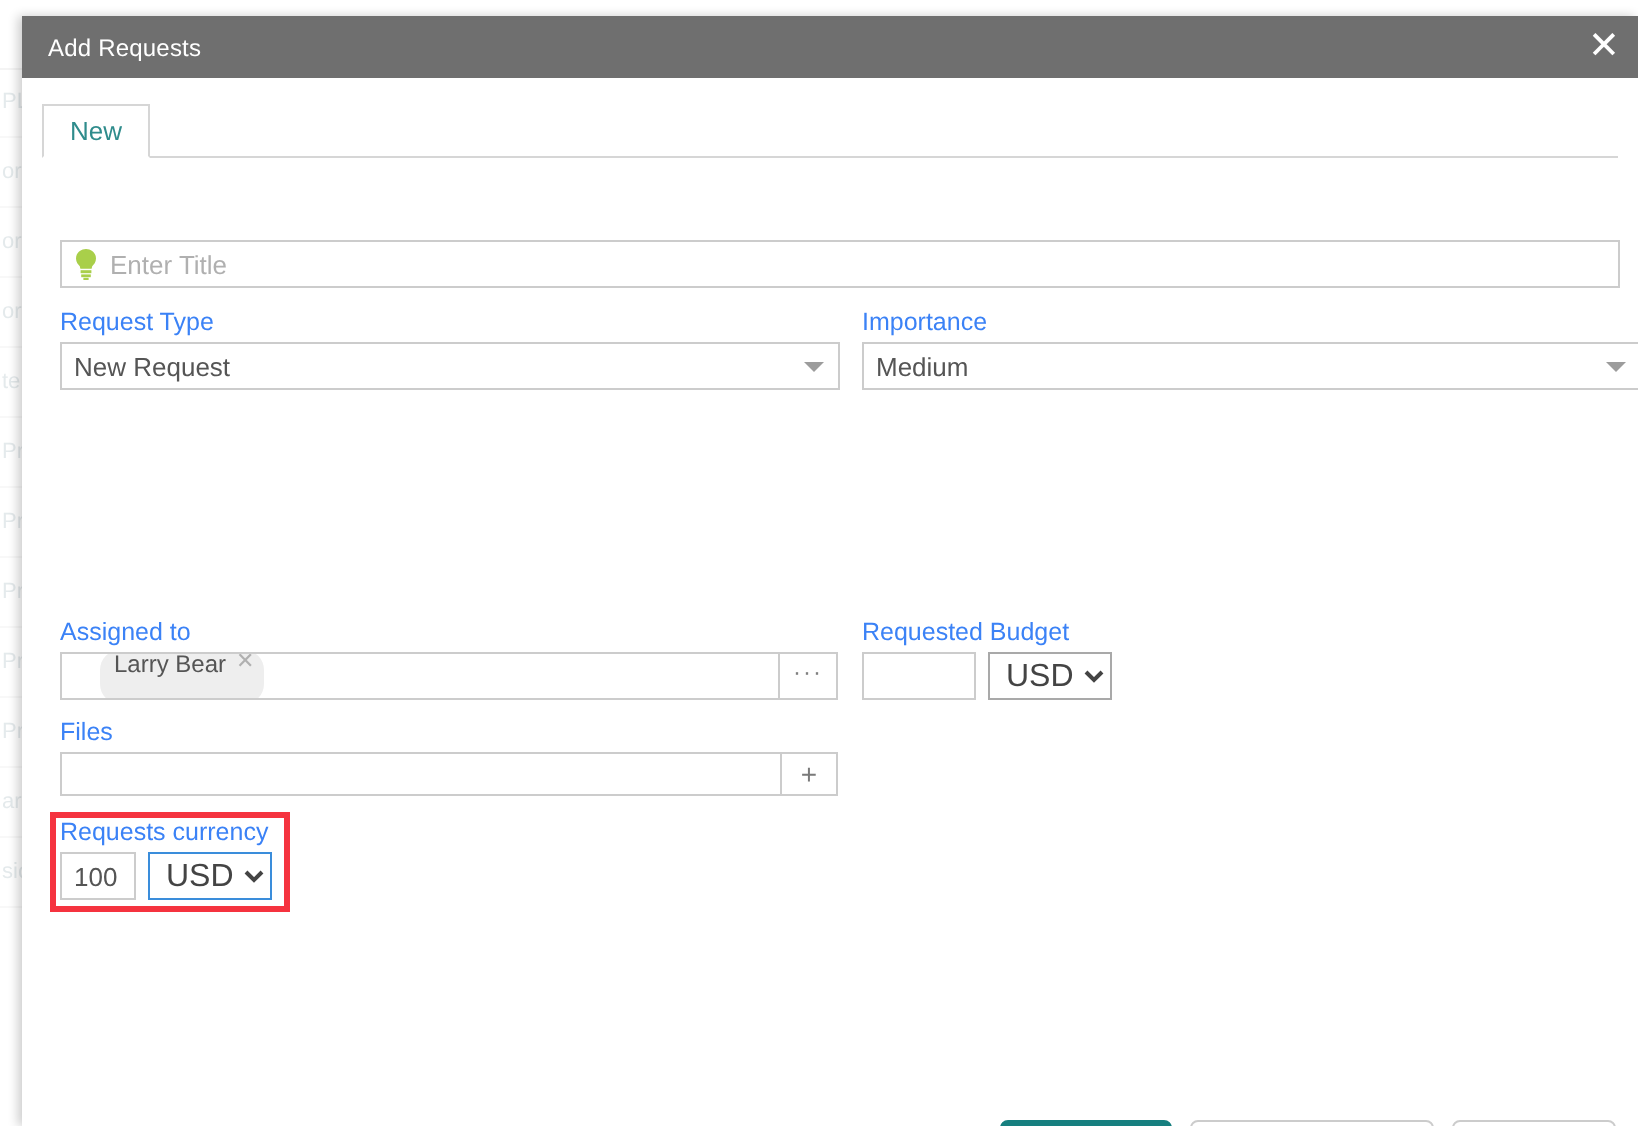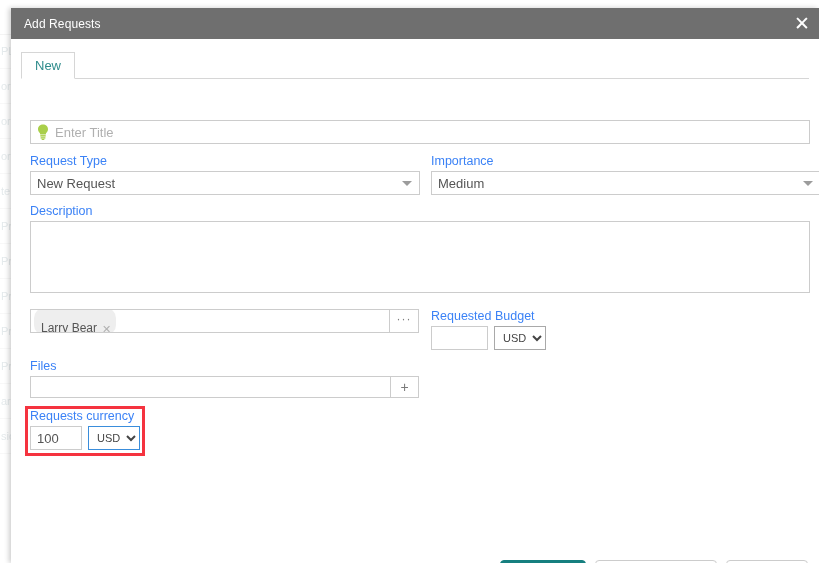--- a/index.html
+++ b/index.html
@@ -233,28 +233,29 @@
     border: 1px solid #cccccc;
     box-sizing: border-box;
     display: flex;
     align-items: center;
     padding-left: 3px;
     background: #ffffff;
     overflow: hidden;
   }
   .chip {
     display: inline-flex;
-    align-items: flex-end;
+    align-items: flex-start;
     background: #eeeeee;
     border-radius: 10px;
     height: 27px;
     padding: 0 5px 0 7px;
     font-size: 12px;
     color: #555555;
     cursor: default;
+    margin-left: 16px;
   }
   .chip-x {
     margin-left: 5px;
     color: #b0b0b0;
     font-size: 11px;
     cursor: pointer;
     font-family: "DejaVu Sans", sans-serif;
     line-height: 1;
   }
   #assigned-more-btn {
@@ -272,21 +273,21 @@
     letter-spacing: 1px;
     padding-bottom: 5px;
   }
 
   #budget-group { position: absolute; left: 420px; top: 270px; }
   .money-row { display: flex; align-items: center; }
   #budget-amount { width: 57px; height: 24px; }
   .cur-select {
     height: 24px;
     margin-left: 6px;
-    font-size: 11px;
+    font-size: 16px;
     color: #444444;
     font-family: "Liberation Sans", sans-serif;
     border: 1px solid #a9a9a9;
     background: #ffffff;
     padding: 0 2px 0 4px;
     box-sizing: border-box;
     border-radius: 0;
     cursor: pointer;
   }
   .cur-select.focused {
@@ -325,21 +326,21 @@
     width: 120px;
     height: 50px;
     border: 3px solid #f5333f;
     box-sizing: border-box;
   }
   #request-currency-group {
     position: absolute;
     left: 19px;
     top: 370px;
   }
-  #rc-amount { width: 52px; height: 24px; }
+  #rc-amount { width: 38px; height: 24px; }
 
   
   #footer {
     position: absolute;
     left: 0;
     top: 521px;
     width: 808px;
     display: flex;
     justify-content: flex-end;
     align-items: center;
@@ -429,26 +430,23 @@
     </div>
 
     <div id="importance-group">
       <label class="field-label">Importance</label>
       <div class="dropdown">
         <span class="dd-value">Medium</span>
         <span class="dd-caret"></span>
       </div>
     </div>
 
-    <div id="desc-group">
-      <label class="field-label">Description</label>
-      <textarea id="desc-input" placeholder="" style=""></textarea>
-    </div>
 
     <div id="assigned-group">
+      <label class="field-label">Assigned to</label>
       <div id="assigned-wrap">
         <div id="assigned-box">
           <span class="chip">
             <span>Larry Bear</span>
             <span class="chip-x">✕</span>
           </span>
         </div>
         <div id="assigned-more-btn">···</div>
       </div>
     </div>

